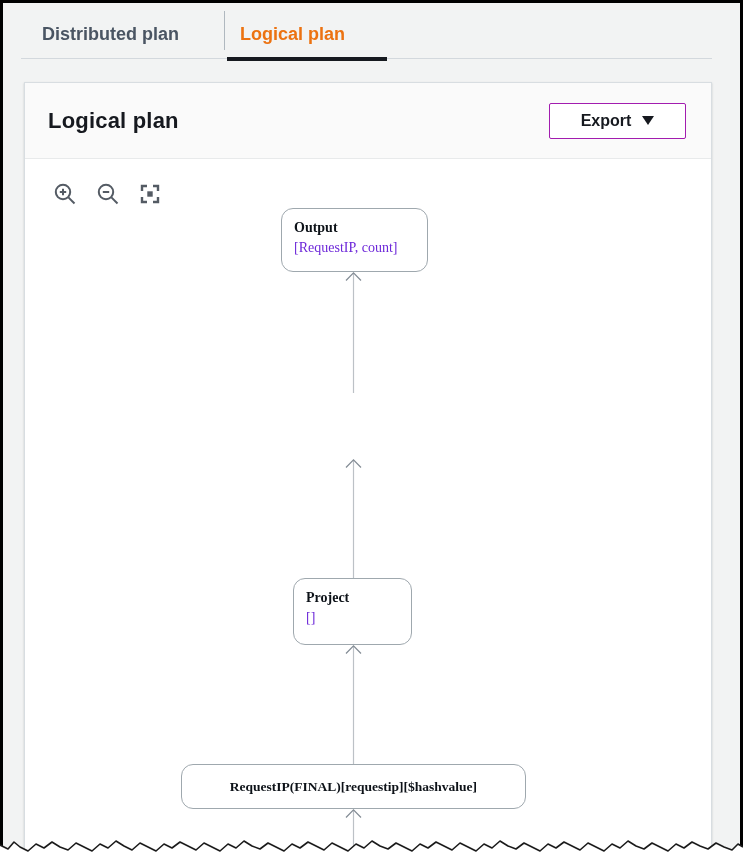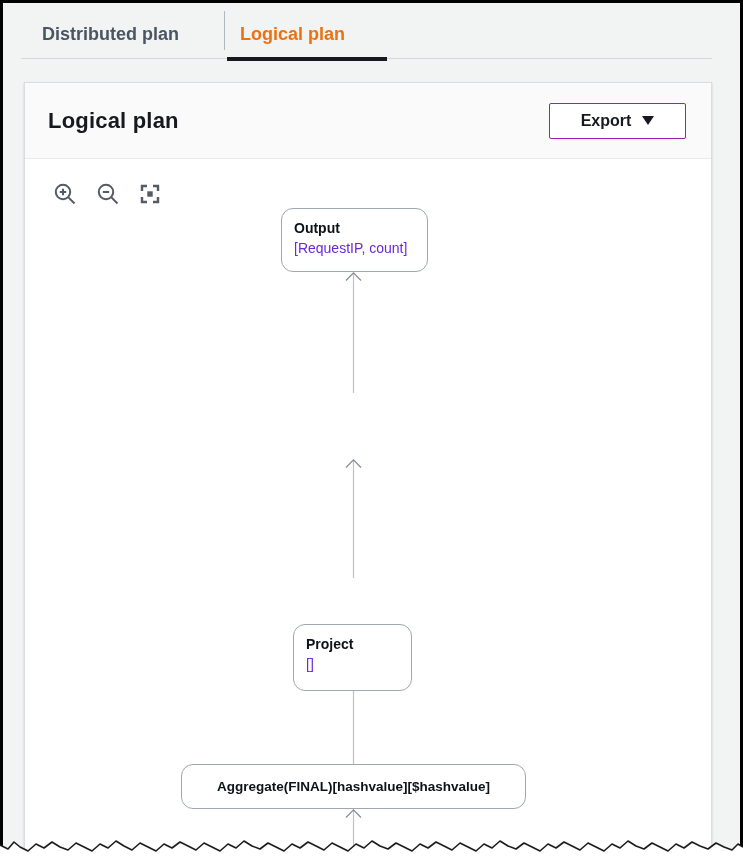--- a/index.html
+++ b/index.html
@@ -47,28 +47,28 @@
   
   .tool-btn{position:absolute;width:24px;height:24px;top:99px;cursor:pointer;background:none;border:none;padding:0;}
   .tool-zoom-in{left:28px;}
   .tool-zoom-out{left:71px;}
   .tool-fit{left:113px;}
   .tool-btn svg{display:block;}
   
   .edges-svg{position:absolute;left:0;top:0;z-index:1;}
   .node{
     position:absolute;background:#fff;border:1px solid #9fa8ae;border-radius:12px;
-    box-sizing:border-box;z-index:2;cursor:pointer;
+    box-sizing:border-box;z-index:2;cursor:pointer;font-family:Liberation Serif, serif;
   }
   .node .n-title{display:block;font-size:14px;font-weight:bold;color:#0d1218;margin-bottom:4px;white-space:nowrap;}
   .node .n-sub{display:block;font-size:14px;color:#6d28d9;white-space:nowrap;}
   .node-pad{padding:11px 12px;}
   .node-output{left:256px;top:125px;width:147px;height:64px;}
   .node-remote{left:252px;top:310px;width:152px;height:66px;}
-  .node-project{left:268px;top:495px;width:119px;height:67px;margin-top:46px;}
+  .node-project{left:268px;top:495px;width:119px;height:67px;}
   .node-aggregate{
     left:156px;top:681px;width:345px;height:45px;
     display:flex;align-items:center;justify-content:center;
   }
   .node-aggregate .n-title{margin:0;font-size:13.5px;}
   
   .tear{position:absolute;left:0;top:828px;z-index:50;pointer-events:none;}
 </style>
 </head>
 <body>
@@ -132,21 +132,21 @@
 
   <div class="node node-output node-pad">
     <span class="n-title">Output</span>
     <span class="n-sub">[RequestIP, count]</span>
   </div>
   <div class="node node-project node-pad">
     <span class="n-title">Project</span>
     <span class="n-sub">[]</span>
   </div>
   <div class="node node-aggregate">
-    <span class="n-title">Aggregate(FINAL)[hashvalue][$hashvalue]</span>
+    <span class="n-title">RequestIP(FINAL)[requestip][$hashvalue]</span>
   </div>
 </div>
 
 <div class="frame"></div>
 
 <svg class="tear" width="743" height="32" viewBox="0 0 743 32">
   <polygon fill="#ffffff" stroke="none" points="0,17 8,21 14,14 20,19 28,23 36,16 44,20 52,14 60,19 68,22 76,15 84,19 92,23 100,16 108,20 116,13 124,18 132,22 140,15 148,19 156,23 164,16 172,20 180,14 188,18 196,22 204,15 212,19 220,23 228,16 236,20 244,13 252,18 260,21 268,15 276,19 284,23 292,16 300,20 308,14 316,18 324,22 332,15 340,19 348,23 356,16 364,20 372,13 380,18 388,21 396,15 404,19 412,23 420,16 428,20 436,14 444,18 452,22 460,15 468,19 476,23 484,16 492,20 500,13 508,18 516,21 524,15 532,19 540,23 548,16 556,20 564,14 572,18 580,22 588,15 596,19 604,23 612,16 620,20 628,13 636,18 644,21 652,15 660,19 668,23 676,16 684,20 692,14 700,18 708,21 716,15 724,19 732,22 738,16 743,19 743,32 0,32"></polygon>
   <polyline fill="none" stroke="#1b1b1b" stroke-width="1.6" stroke-linejoin="round" points="0,17 8,21 14,14 20,19 28,23 36,16 44,20 52,14 60,19 68,22 76,15 84,19 92,23 100,16 108,20 116,13 124,18 132,22 140,15 148,19 156,23 164,16 172,20 180,14 188,18 196,22 204,15 212,19 220,23 228,16 236,20 244,13 252,18 260,21 268,15 276,19 284,23 292,16 300,20 308,14 316,18 324,22 332,15 340,19 348,23 356,16 364,20 372,13 380,18 388,21 396,15 404,19 412,23 420,16 428,20 436,14 444,18 452,22 460,15 468,19 476,23 484,16 492,20 500,13 508,18 516,21 524,15 532,19 540,23 548,16 556,20 564,14 572,18 580,22 588,15 596,19 604,23 612,16 620,20 628,13 636,18 644,21 652,15 660,19 668,23 676,16 684,20 692,14 700,18 708,21 716,15 724,19 732,22 738,16 743,19"></polyline>
 </svg>
 

